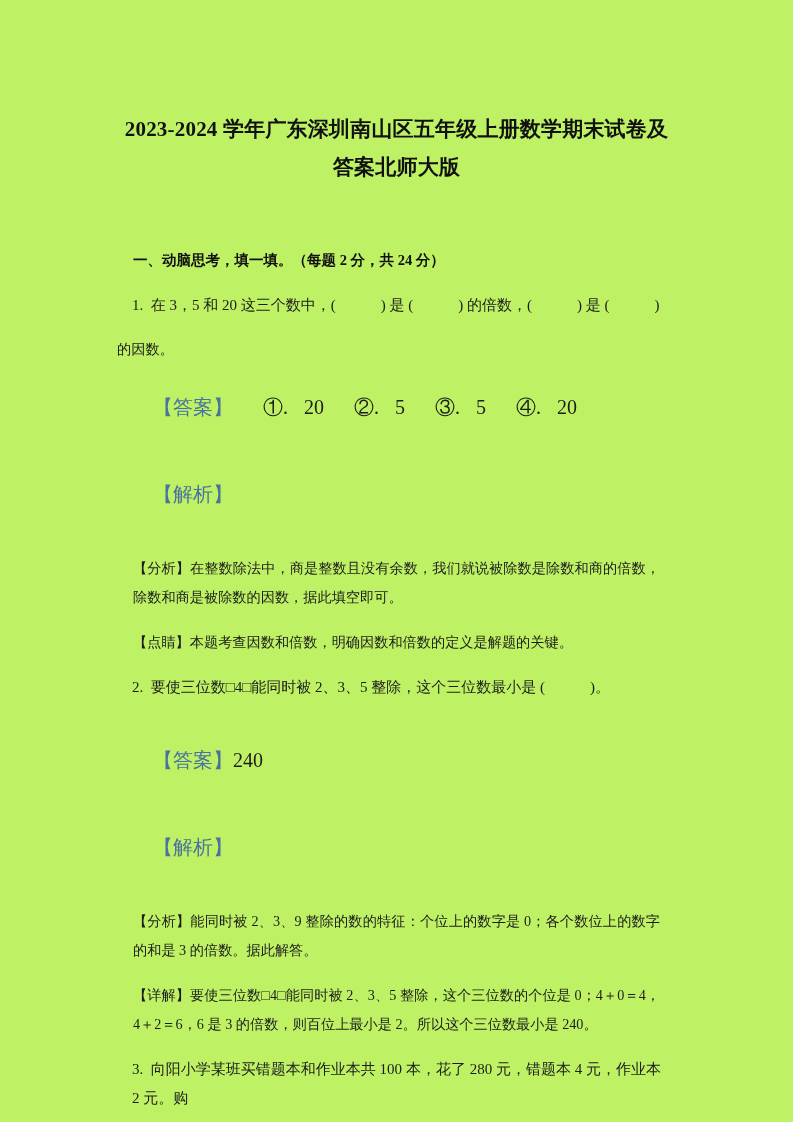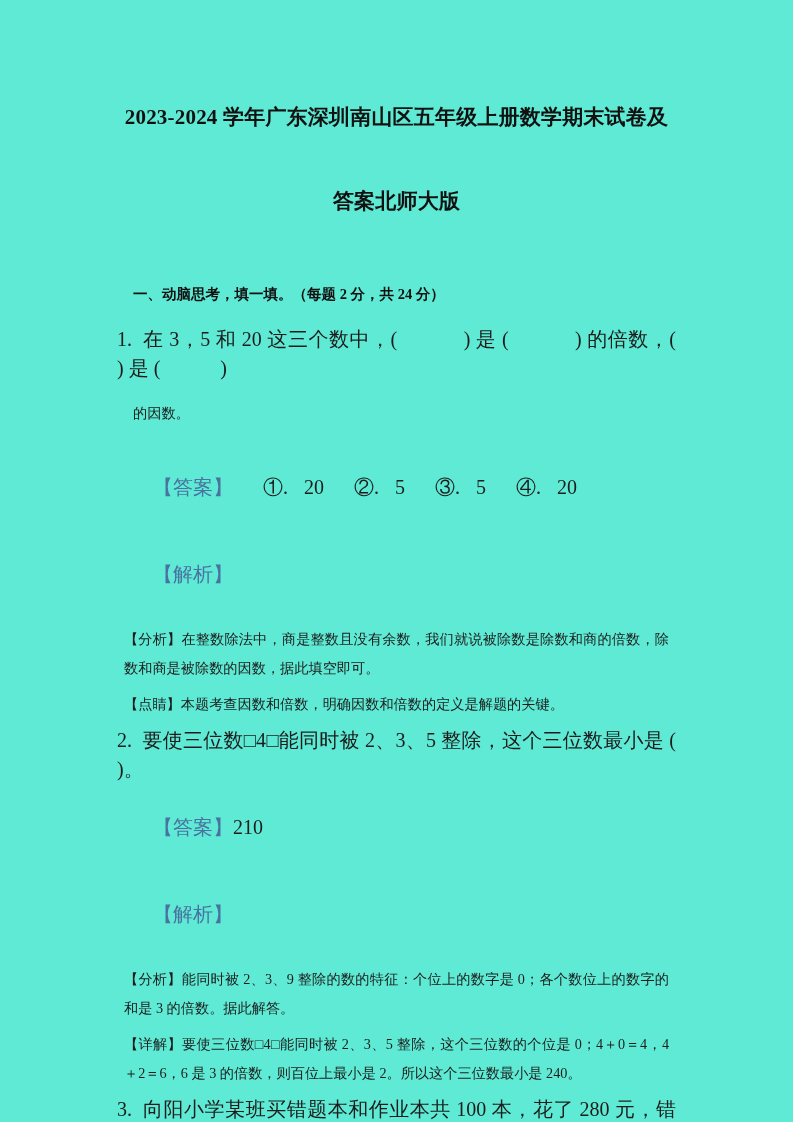--- a/index.html
+++ b/index.html
@@ -17,74 +17,73 @@
     -webkit-font-smoothing: antialiased;
   }
 
   .page {
     position: absolute;
     left: 0;
     top: 0;
     width: 793px;
     height: 1122px;
     box-sizing: border-box;
-    padding: 0 117px 0 117px;
-    background: #5eead4;
+    padding: 12px 117px 0 117px;
+    background: #bef264;
   }
 
   
   .doc-title {
     margin: 0;
     padding-top: 98px;
     font-size: 21px;
     font-weight: bold;
     line-height: 38px;
     text-align: center;
     letter-spacing: 0.2px;
     color: #111111;
   }
   .doc-title .title-line {
     display: block;
   }
   .doc-title .title-line-2 {
     display: block;
-    margin-top: 46px;
   }
 
   
   .section-heading {
     margin: 16px;
     padding-top: 44px;
     font-size: 14.5px;
     font-weight: bold;
     line-height: 29px;
     color: #111111;
     text-align: left;
   }
 
   
   .line {
     font-size: 14.2px;
     line-height: 29px;
     color: #1c1c1c;
     text-align: left;
     white-space: pre-wrap;
-    margin: 16px;
+    margin: 0;
   }
 
   .q-block {
     margin: 0;
   }
 
   
   .q-stem {
-    font-size: 20px;
+    font-size: 15px;
     line-height: 29px;
     color: #1c1c1c;
-    margin: 0;
+    margin: 15px;
     text-align: justify;
     text-justify: inter-character;
     white-space: pre-wrap;
   }
 
   
   .ans-line,
   .jiexi-line {
     font-size: 20px;
     line-height: 29px;
@@ -96,21 +95,21 @@
     color: #4a72a0;
   }
   .ans-body {
     color: #1c1c1c;
   }
 
   .para {
     font-size: 14.2px;
     line-height: 29px;
     color: #1c1c1c;
-    margin: 7px;
+    margin: 16px;
     text-align: justify;
     text-justify: inter-character;
     white-space: pre-wrap;
   }
 
   
   .gap {
     display: inline-block;
     width: 30px;
   }
@@ -144,21 +143,21 @@
     </div>
 
     <div class="para">【分析】在整数除法中，商是整数且没有余数，我们就说被除数是除数和商的倍数，除数和商是被除数的因数，据此填空即可。</div>
     <div class="para">【点睛】本题考查因数和倍数，明确因数和倍数的定义是解题的关键。</div>
   </div>
 
   <div class="q-block">
     <div class="q-stem">2.  要使三位数□4□能同时被 2、3、5 整除，这个三位数最小是 (            )。</div>
 
     <div class="ans-line">
-      <span class="label-blue">【答案】</span><span class="ans-body">210</span>
+      <span class="label-blue">【答案】</span><span class="ans-body">240</span>
     </div>
 
     <div class="jiexi-line">
       <span class="label-blue">【解析】</span>
     </div>
 
     <div class="para">【分析】能同时被 2、3、9 整除的数的特征：个位上的数字是 0；各个数位上的数字的和是 3 的倍数。据此解答。</div>
     <div class="para">【详解】要使三位数□4□能同时被 2、3、5 整除，这个三位数的个位是 0；4＋0＝4，4＋2＝6，6 是 3 的倍数，则百位上最小是 2。所以这个三位数最小是 240。</div>
   </div>
 

